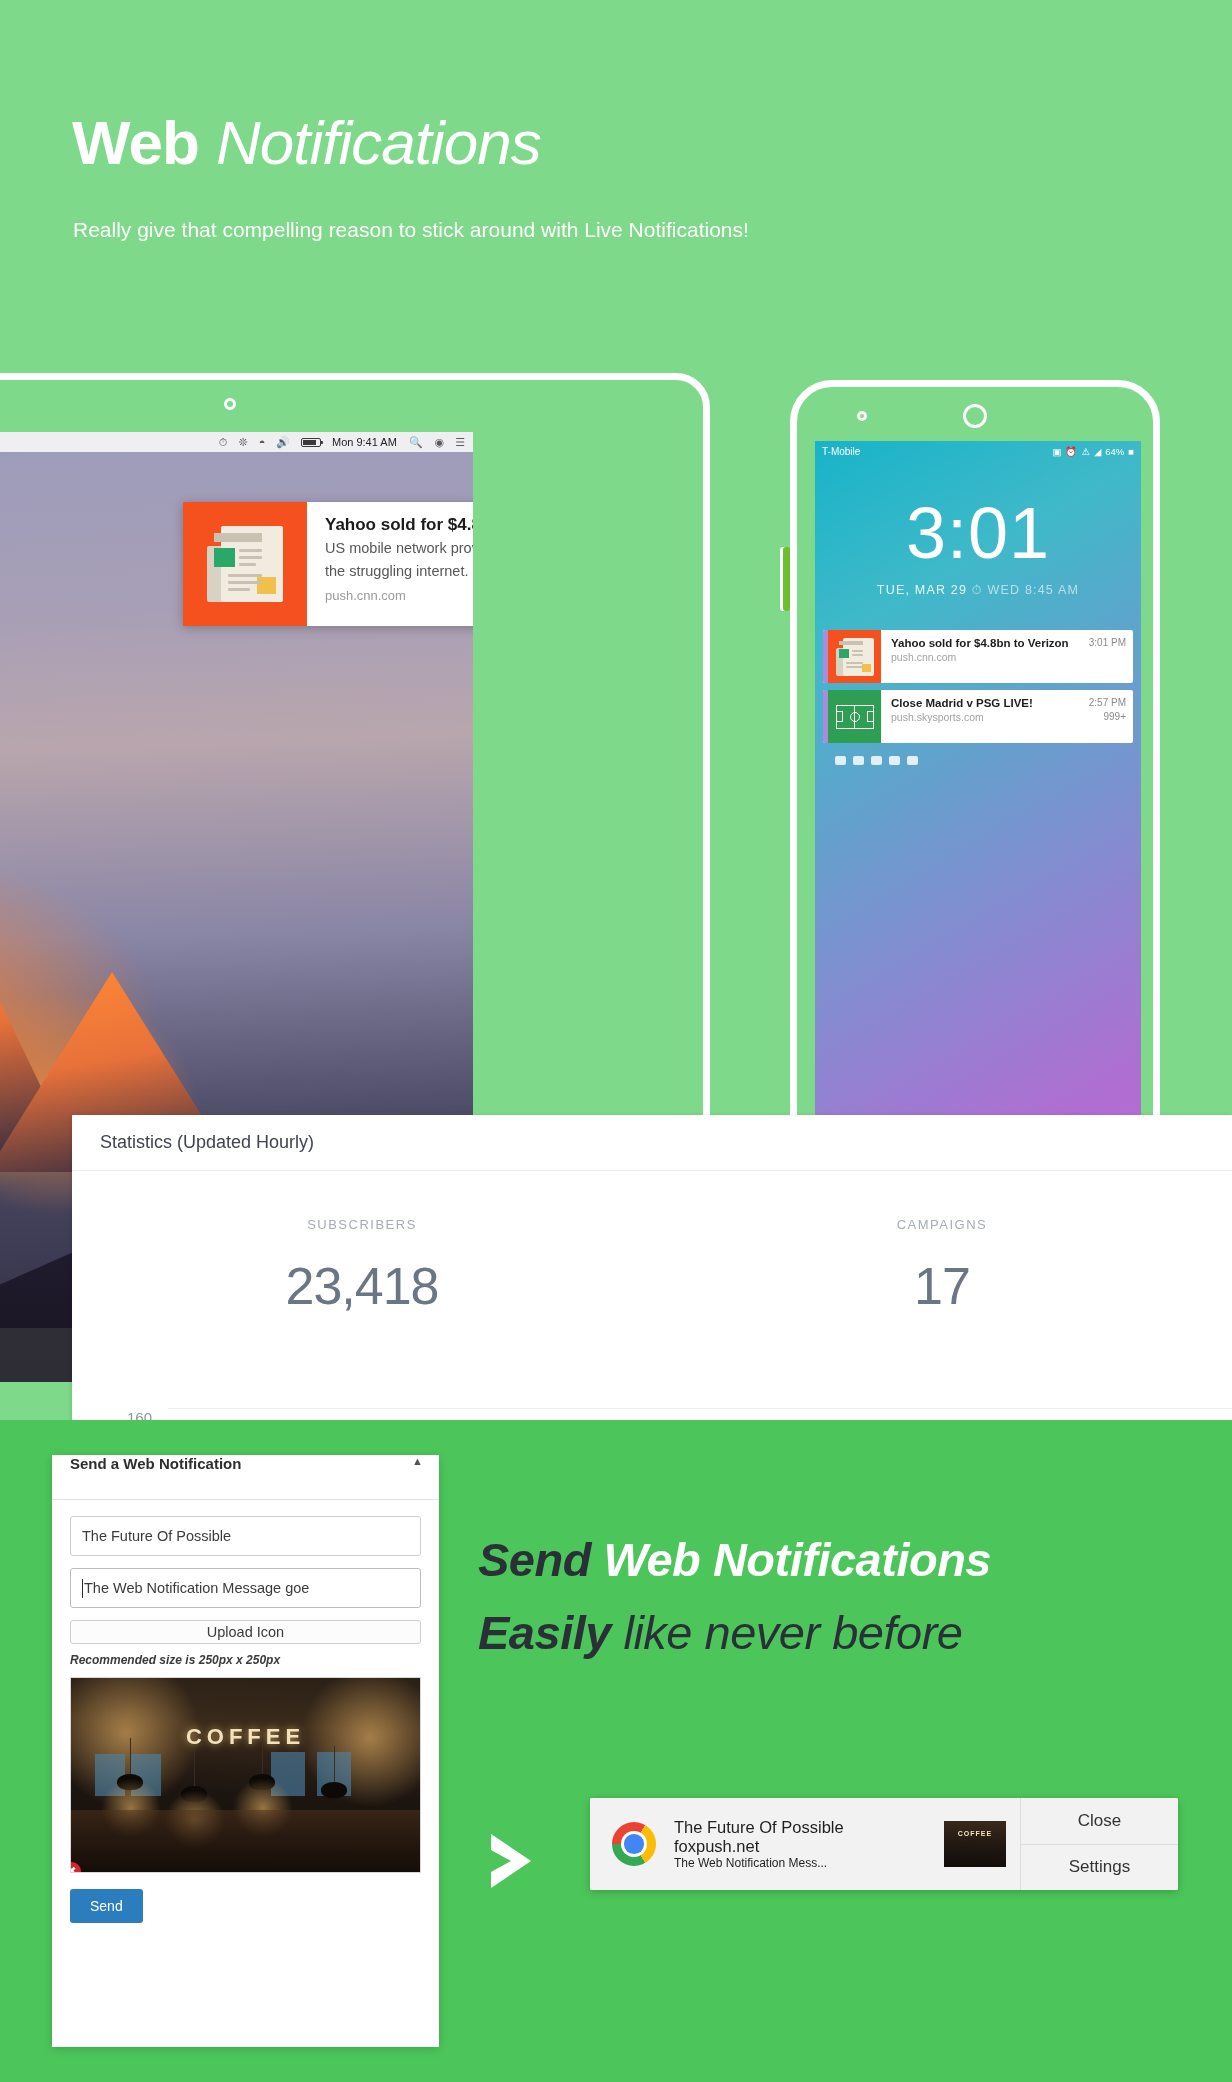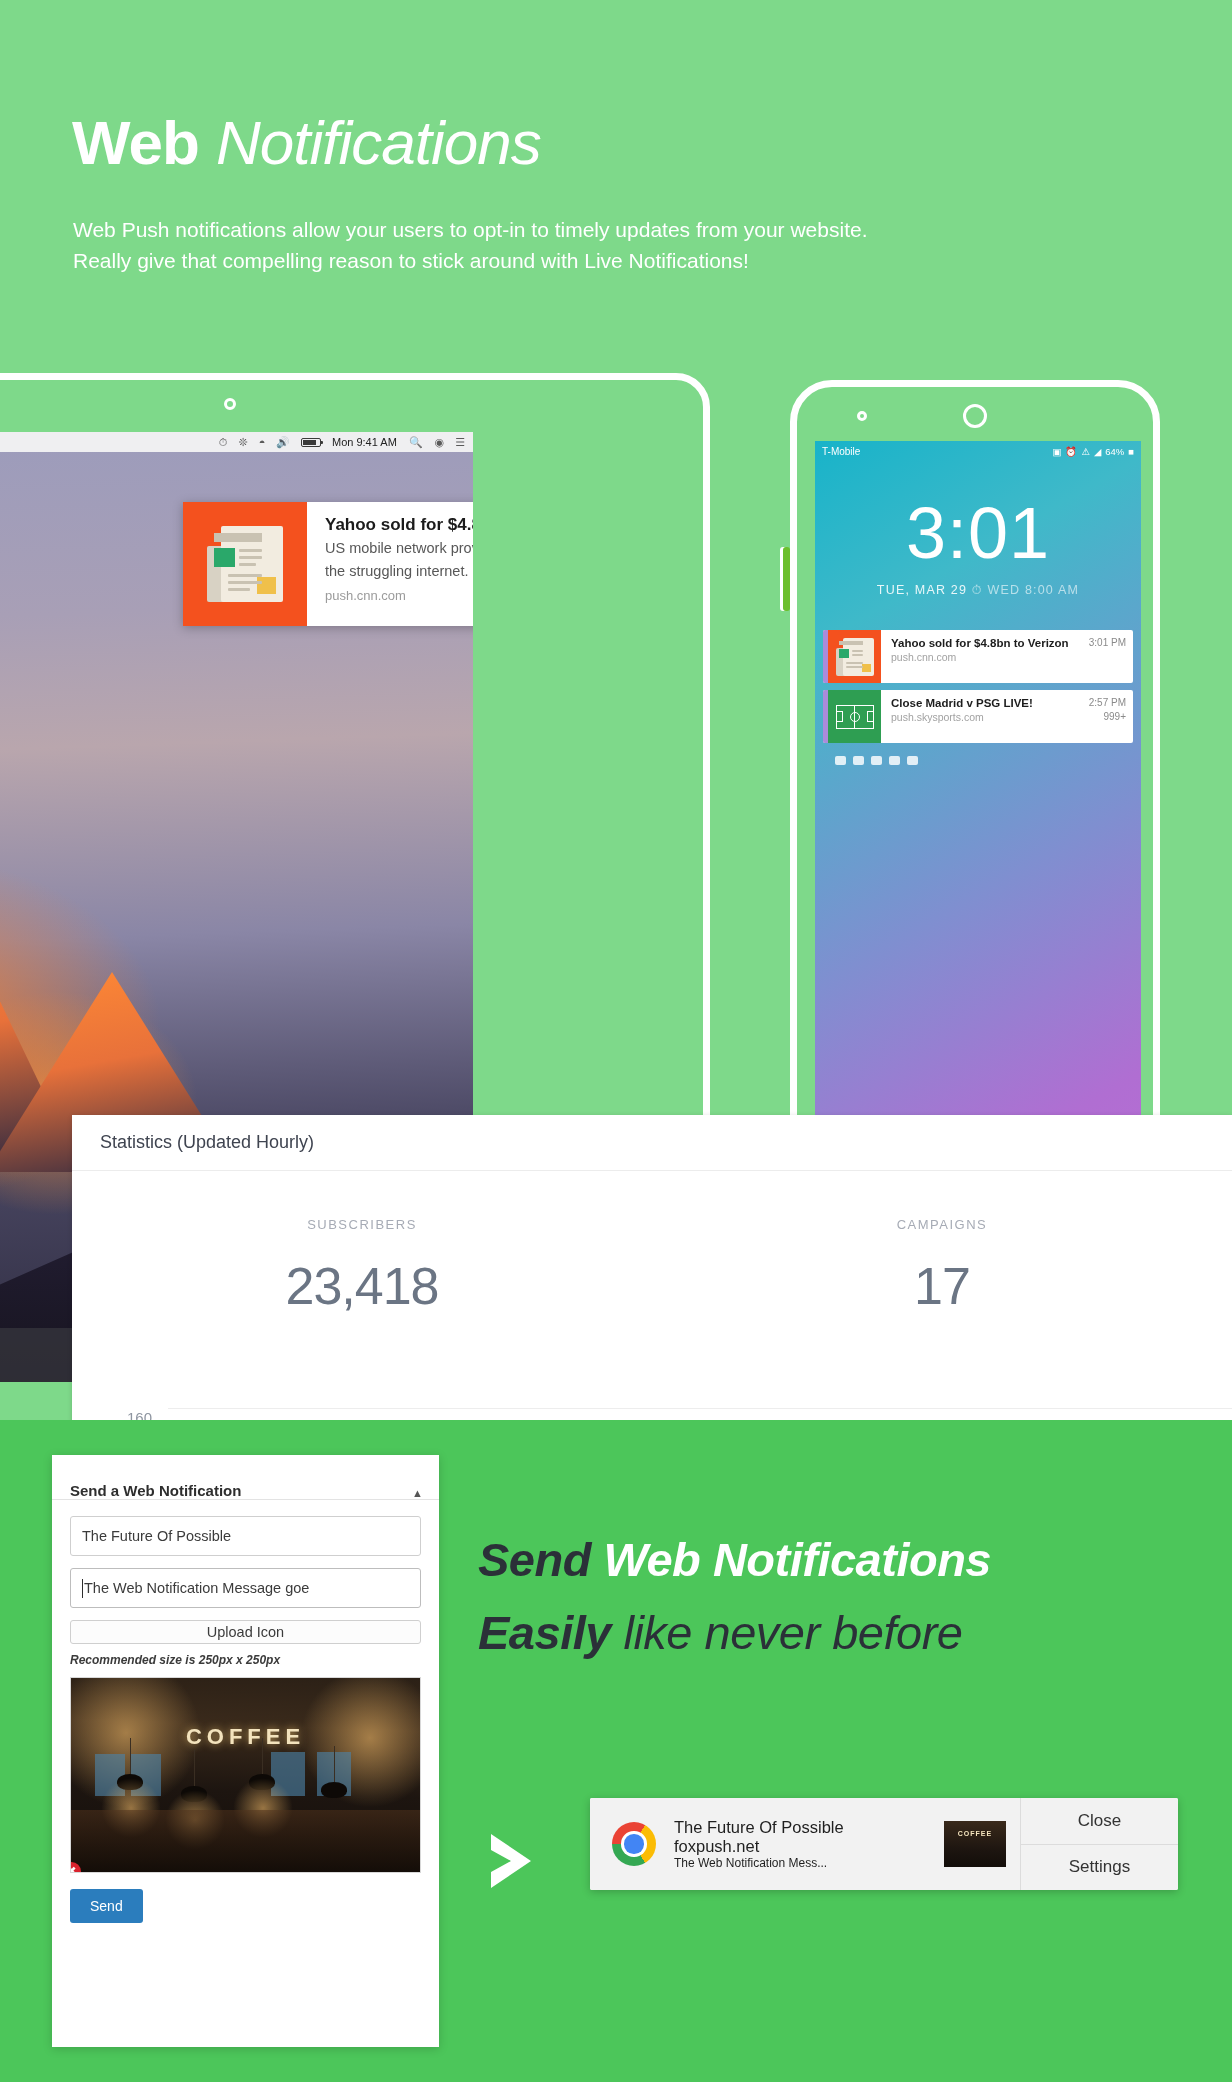--- a/index.html
+++ b/index.html
@@ -268,21 +268,21 @@
   .lower {
     position: absolute; left: 0; top: 1420px; width: 1232px; height: 662px;
     background: #4cc65a;
   }
   .form-card {
     position: absolute; left: 52px; top: 35px; width: 387px; height: 592px;
     background: #ffffff; box-shadow: 0 2px 9px rgba(0,0,0,.17);
   }
   .form-head {
     height: 45px; border-bottom: 1px solid #e3e3e3; display: flex;
-    align-items: flex-end; justify-content: space-between; padding: 0 16px 0 18px;
+    align-items: flex-start; justify-content: space-between; padding: 0 16px 0 18px;
     font-size: 15px; font-weight: bold; color: #2e2e2e;
   }
   .caret { font-size: 11px; color: #555; }
   .form-body { padding: 16px 18px 0; }
   .fin {
     width: 100%; height: 40px; border: 1px solid #cfcfcf; border-radius: 3px;
     padding: 0 11px; font-size: 14.5px; color: #3b3b3b; margin-bottom: 12px;
     font-family: "Liberation Sans", sans-serif; background: #fff;
     display: flex; align-items: center;
   }
@@ -402,21 +402,20 @@
 </style>
 </head>
 <body>
 
 <div class="hero">
   <div class="hero-title">
     <span class="b">Web</span>
     <span class="i">Notifications</span>
   </div>
   <div class="hero-sub">
-    <div>Web Push notifications allow your users to opt-in to timely updates from your website.</div>
     <div>Really give that compelling reason to stick around with Live Notifications!</div>
   </div>
 </div>
 
 <div class="devices">
 
   <div class="laptop">
     <div class="laptop-cam"></div>
     <div class="laptop-screen">
 
@@ -485,21 +484,21 @@
           <span>⚠</span>
           <span>◢</span>
           <span>64%</span>
           <span>■</span>
         </span>
       </div>
       <div class="ph-clock">3:01</div>
       <div class="ph-date">
         <span>TUE, MAR 29</span>
         <span class="dim"> ⏱ </span>
-        <span class="dim">WED 8:00 AM</span>
+        <span class="dim">WED 8:45 AM</span>
       </div>
 
       <div class="ph-notifs">
         <div class="ph-card">
           <div class="ph-ico news-i">
             <div class="news" style="width:38px;height:38px;">
               <div class="sheet-back" style="width:11px;height:28px;"></div>
               <div class="sheet" style="left:7px;width:31px;height:38px;"></div>
               <div class="masthead" style="left:3px;top:3px;width:24px;height:4px;"></div>
               <div class="ph" style="left:3px;top:11px;width:10px;height:9px;"></div>

